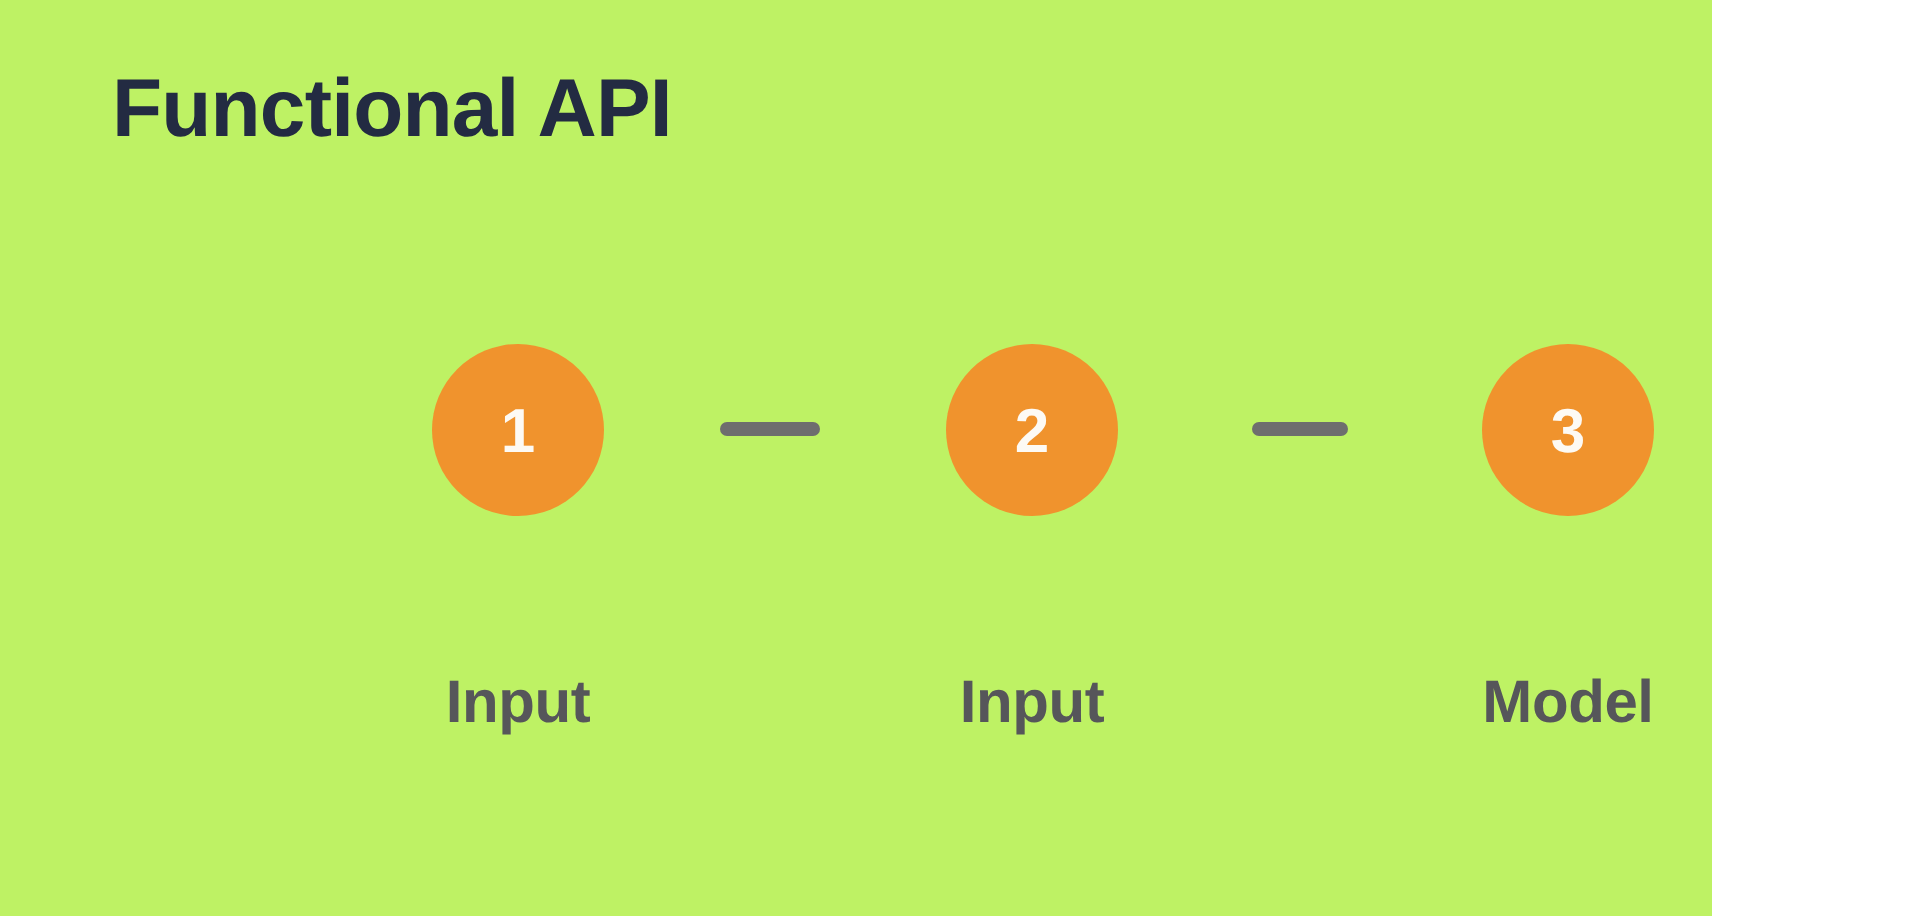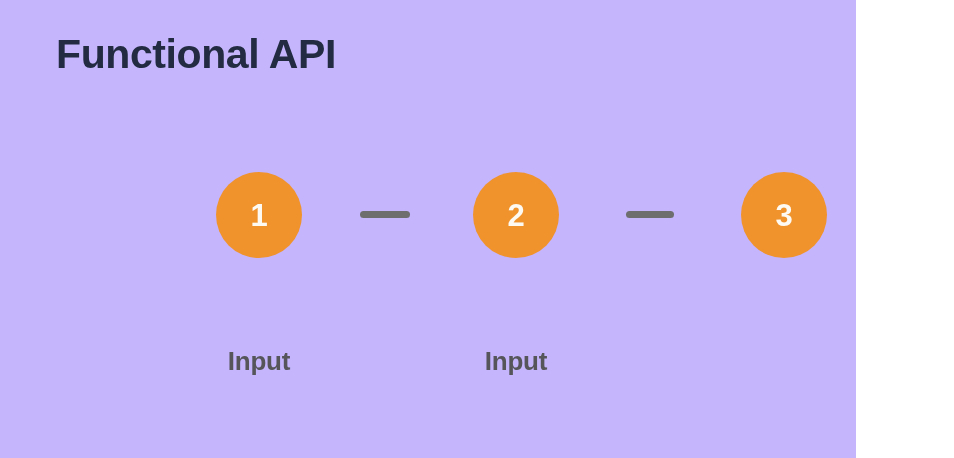--- a/index.html
+++ b/index.html
@@ -11,21 +11,21 @@
     width: 954px;
     height: 458px;
     background: #ffffff;
     font-family: "Liberation Sans", sans-serif;
     overflow: hidden;
   }
   .slide {
     position: relative;
     width: 856px;
     height: 458px;
-    background: #c4b5fd;
+    background: #bef264;
   }
   .slide-title {
     position: absolute;
     left: 56px;
     top: 32px;
     font-size: 41px;
     font-weight: bold;
     color: #232b42;
     letter-spacing: -0.4px;
     line-height: 1.1;
@@ -74,24 +74,24 @@
 
   .labels {
     position: absolute;
     left: 0;
     top: 330px;
     width: 954px;
     height: 40px;
   }
   .step-label {
     position: absolute;
-    top: 16px;
+    top: 4px;
     width: 200px;
     text-align: center;
-    font-size: 26px;
+    font-size: 30px;
     font-weight: bold;
     color: #56565a;
     letter-spacing: -0.2px;
     line-height: 1.2;
     white-space: nowrap;
   }
   .label-1 { left: 159px; }
   .label-2 { left: 416px; }
   .label-3 { left: 684px; }
 </style>
@@ -118,15 +118,16 @@
 
     <div class="step-circle circle-3">
       <span class="step-number">3</span>
     </div>
 
   </div>
 
   <div class="labels">
     <div class="step-label label-1">Input</div>
     <div class="step-label label-2">Input</div>
+    <div class="step-label label-3">Model</div>
   </div>
 
 </div>
 
 </body></html>

